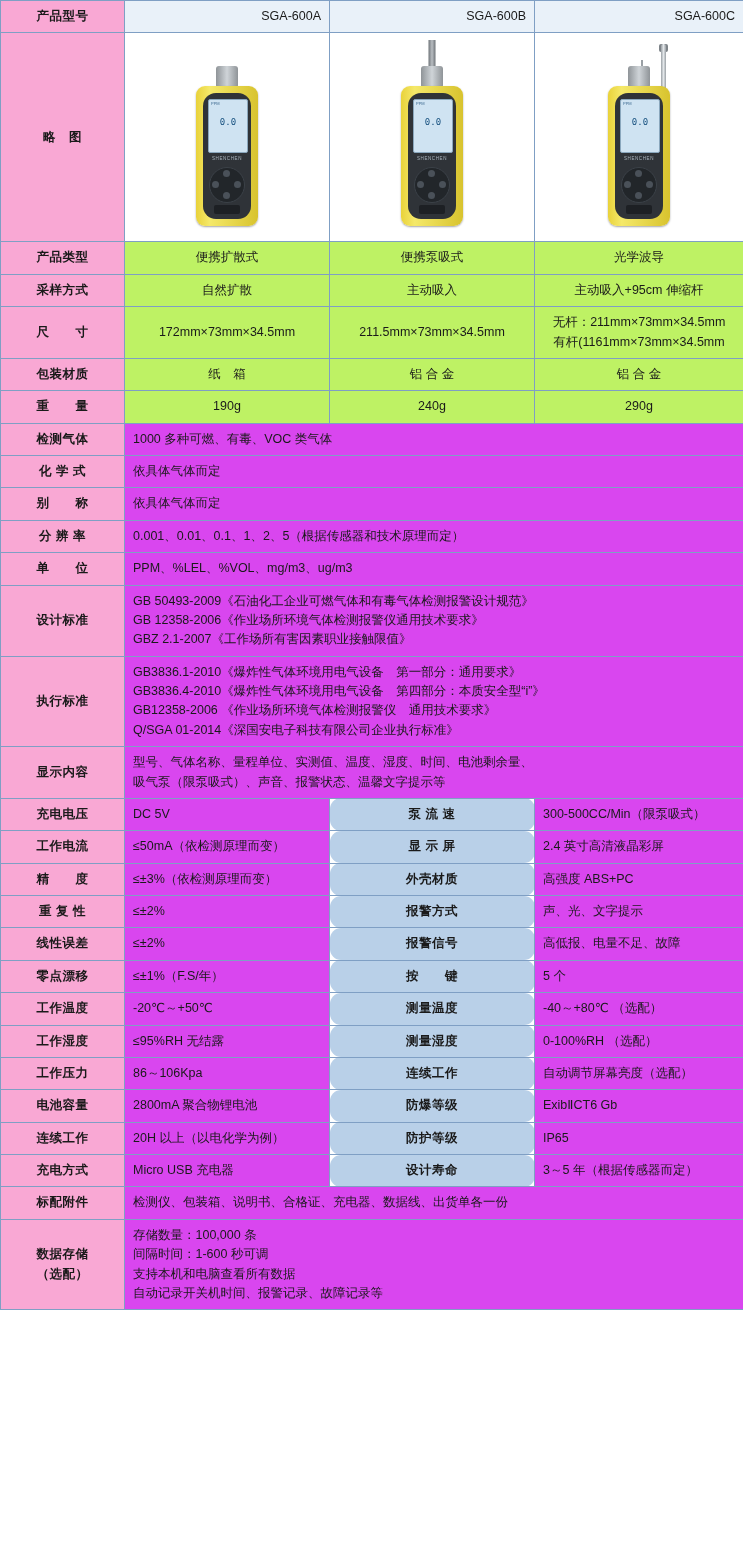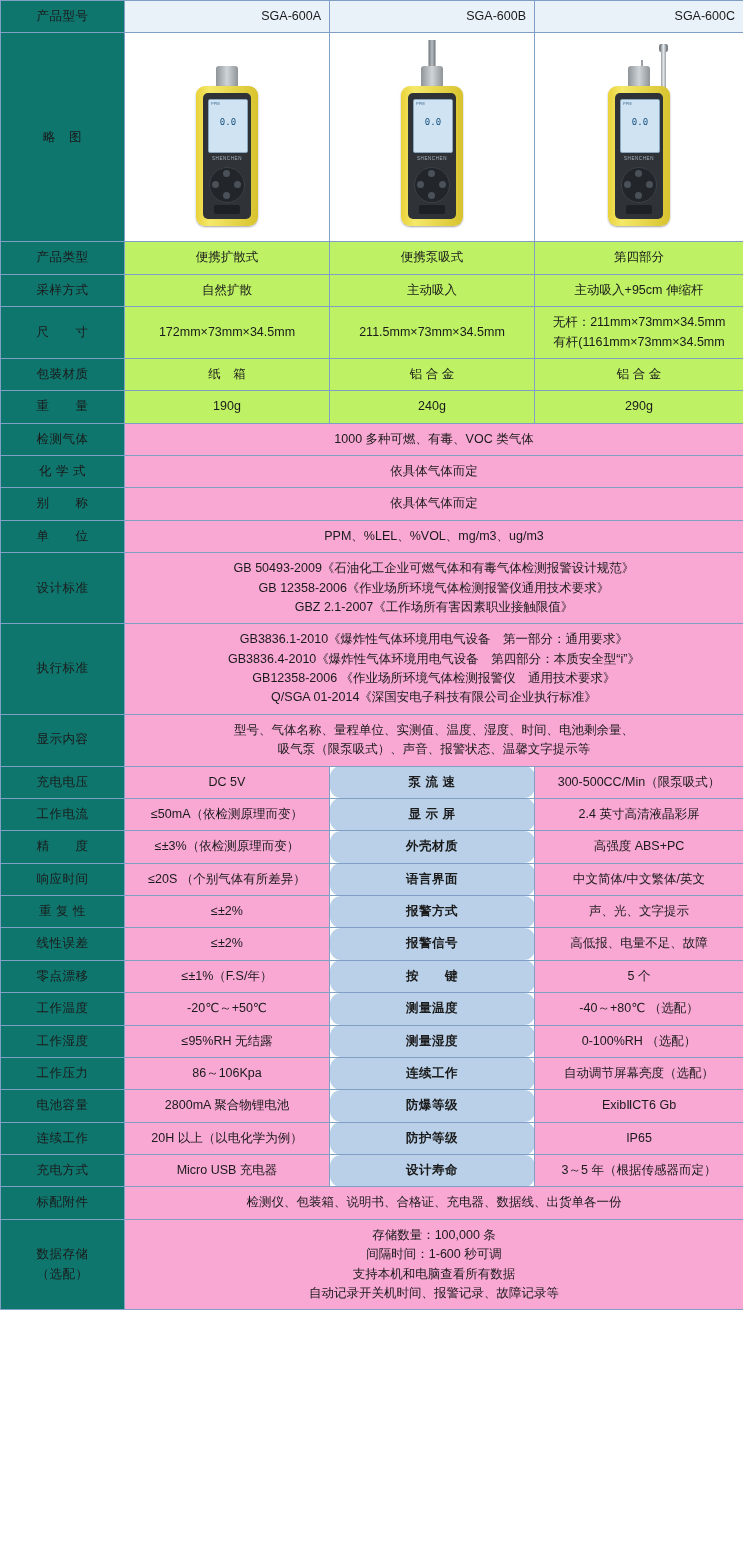--- a/index.html
+++ b/index.html
@@ -19,40 +19,40 @@
   .spec-table td {
     border: 1px solid #7f9fc4;
     padding: 6px 8px;
     font-size: 12.5px;
     color: #1a1a1a;
     vertical-align: middle;
     line-height: 1.55;
     word-break: break-word;
   }
   .lbl {
-    background: #0f766e;
+    background: #f9a8d4;
     color: #14365e;
-    font-weight: normal;
+    font-weight: bold;
     text-align: center;
     width: 124px;
     font-size: 13px;
     letter-spacing: 0.5px;
   }
   .lbl-mid {
     background: #b9d0e8;
     color: #14365e;
     font-weight: bold;
     text-align: center;
     font-size: 13px;
     letter-spacing: 0.5px;
     border-radius: 11px;
   }
   .val {
-    background: #f9a8d4;
-    text-align: center;
+    background: #d946ef;
+    text-align: left;
   }
   .val-c {
     background: #bef264;
     text-align: center;
   }
   .hdr-model {
     background: #e9f1f9;
     text-align: right;
     font-size: 13px;
     color: #14365e;
@@ -83,21 +83,21 @@
     border-radius: 9px;
     background: linear-gradient(90deg, #e9d23a 0%, #f5e96a 22%, #d8c32e 100%);
     box-shadow: 0 1px 2px rgba(0,0,0,0.35);
   }
   .dev-face {
     position: absolute;
     left: 7px;
     top: 7px;
     width: 48px;
     height: 126px;
-    border-radius: 5px;
+    border-radius: 13px;
     background: #2f3338;
   }
   .dev-screen {
     position: absolute;
     left: 5px;
     top: 6px;
     width: 38px;
     height: 52px;
     border-radius: 2px;
     background: #cfe3f2;
@@ -297,21 +297,21 @@
             </span>
           </span>
         </span>
       </td>
     </tr>
 
     <tr>
       <td class="lbl">产品类型</td>
       <td class="val-c">便携扩散式</td>
       <td class="val-c">便携泵吸式</td>
-      <td class="val-c">第四部分</td>
+      <td class="val-c">光学波导</td>
     </tr>
     <tr>
       <td class="lbl">采样方式</td>
       <td class="val-c">自然扩散</td>
       <td class="val-c">主动吸入</td>
       <td class="val-c">主动吸入+95cm 伸缩杆</td>
     </tr>
     <tr>
       <td class="lbl">尺　　寸</td>
       <td class="val-c">172mm×73mm×34.5mm</td>
@@ -338,20 +338,24 @@
     </tr>
     <tr>
       <td class="lbl">化 学 式</td>
       <td class="val multiline" colspan="3">依具体气体而定</td>
     </tr>
     <tr>
       <td class="lbl">别　　称</td>
       <td class="val multiline" colspan="3">依具体气体而定</td>
     </tr>
     <tr>
+      <td class="lbl">分 辨 率</td>
+      <td class="val multiline" colspan="3">0.001、0.01、0.1、1、2、5（根据传感器和技术原理而定）</td>
+    </tr>
+    <tr>
       <td class="lbl">单　　位</td>
       <td class="val multiline" colspan="3">PPM、%LEL、%VOL、mg/m3、ug/m3</td>
     </tr>
     <tr>
       <td class="lbl">设计标准</td>
       <td class="val multiline" colspan="3">GB 50493-2009《石油化工企业可燃气体和有毒气体检测报警设计规范》
 GB 12358-2006《作业场所环境气体检测报警仪通用技术要求》
 GBZ 2.1-2007《工作场所有害因素职业接触限值》</td>
     </tr>
     <tr>
@@ -377,26 +381,20 @@
       <td class="lbl">工作电流</td>
       <td class="val">≤50mA（依检测原理而变）</td>
       <td class="lbl-mid">显 示 屏</td>
       <td class="val">2.4 英寸高清液晶彩屏</td>
     </tr>
     <tr>
       <td class="lbl">精　　度</td>
       <td class="val">≤±3%（依检测原理而变）</td>
       <td class="lbl-mid">外壳材质</td>
       <td class="val">高强度 ABS+PC</td>
-    </tr>
-    <tr>
-      <td class="lbl">响应时间</td>
-      <td class="val">≤20S （个别气体有所差异）</td>
-      <td class="lbl-mid">语言界面</td>
-      <td class="val">中文简体/中文繁体/英文</td>
     </tr>
     <tr>
       <td class="lbl">重 复 性</td>
       <td class="val">≤±2%</td>
       <td class="lbl-mid">报警方式</td>
       <td class="val">声、光、文字提示</td>
     </tr>
     <tr>
       <td class="lbl">线性误差</td>
       <td class="val">≤±2%</td>

